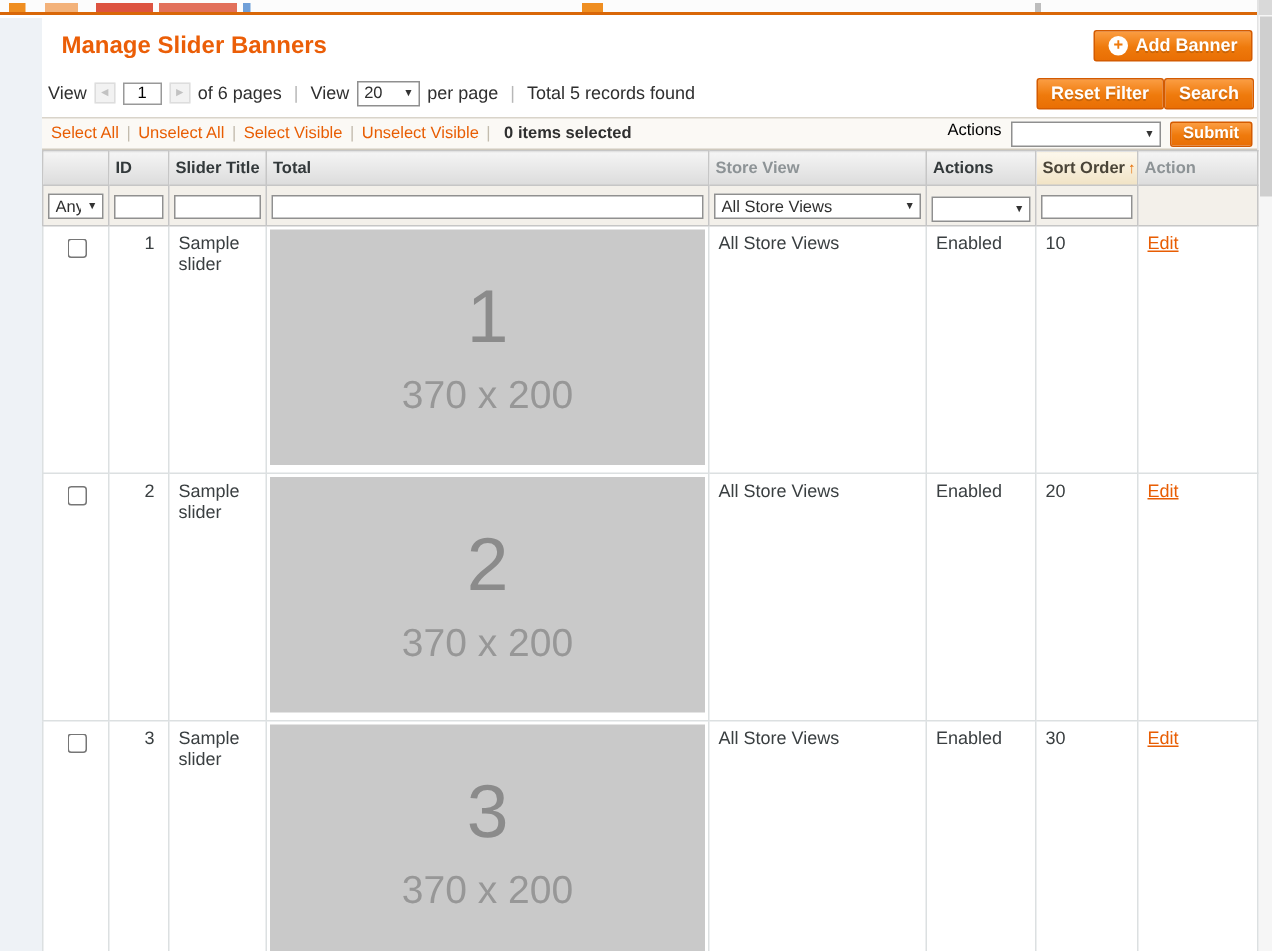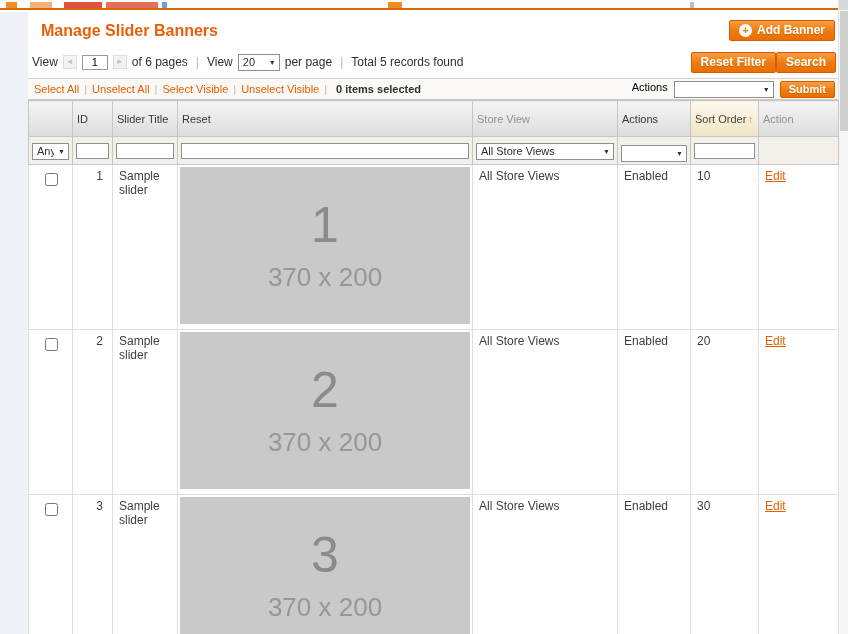--- a/index.html
+++ b/index.html
@@ -64,22 +64,22 @@
     height:22px; display:flex; align-items:center; gap:5px; padding:0 6px;
     font-size:11px; }
   .ma-link { color:#e85d03; text-decoration:none; cursor:pointer; }
   .sep2 { color:#c3bcae; }
   .sel-count { font-weight:bold; color:#2f2f2f; margin-left:4px;text-align:right; }
   .ma-right { position:absolute; right:3px; top:2px; display:flex; align-items:flex-start; gap:6px; }
   .actions-sel { width:100px; }
 
   table { width:810px; border-collapse:collapse; table-layout:fixed; background:#fff; }
   th { background:linear-gradient(180deg,#f5f5f5,#dcdcdc); border:1px solid #c6c6c6;
-    font-size:11px; font-weight:normal; color:#33393b; text-align:left;
-    padding:3px 4px; height:36px; overflow:hidden; white-space:nowrap; }
+    font-size:11px; font-weight:bold; color:#33393b; text-align:left;
+    padding:3px 4px; height:23px; overflow:hidden; white-space:nowrap; }
   th.light { color:#8d9396; }
   th.sorted { background:linear-gradient(180deg,#fdf8ed,#f1e3c5); color:#4a4438; }
   .sort-arrow { color:#e87108; font-size:10px; margin-left:2px; }
 
   tr.filter td { background:#f3f0ea; border:1px solid #c6c6c6; padding:2px 3px; height:21px; }
   .f-input { width:100%; height:16px; border:1px solid #909090; font-size:11px;
     padding:0 2px; background:#fff; font-family:inherit; }
   .full-sel { width:100%; }
 
   tbody td { background:#fff; border:1px solid #dce0e1; font-size:12px;
@@ -174,21 +174,21 @@
       <col style="width:145px">
         <col style="width:73px">
         <col style="width:68px">
         <col style="width:80px">
     </colgroup>
     <thead>
       <tr>
         <th></th>
         <th>ID</th>
         <th>Slider Title</th>
-        <th>Reset</th>
+        <th>Total</th>
         <th class="light">Store View</th>
         <th>Actions</th>
         <th class="sorted">
           <span>Sort Order</span><span class="sort-arrow">↑</span>
         </th>
         <th class="light">Action</th>
       </tr>
       <tr class="filter">
         <td>
           <span class="sel full-sel">

